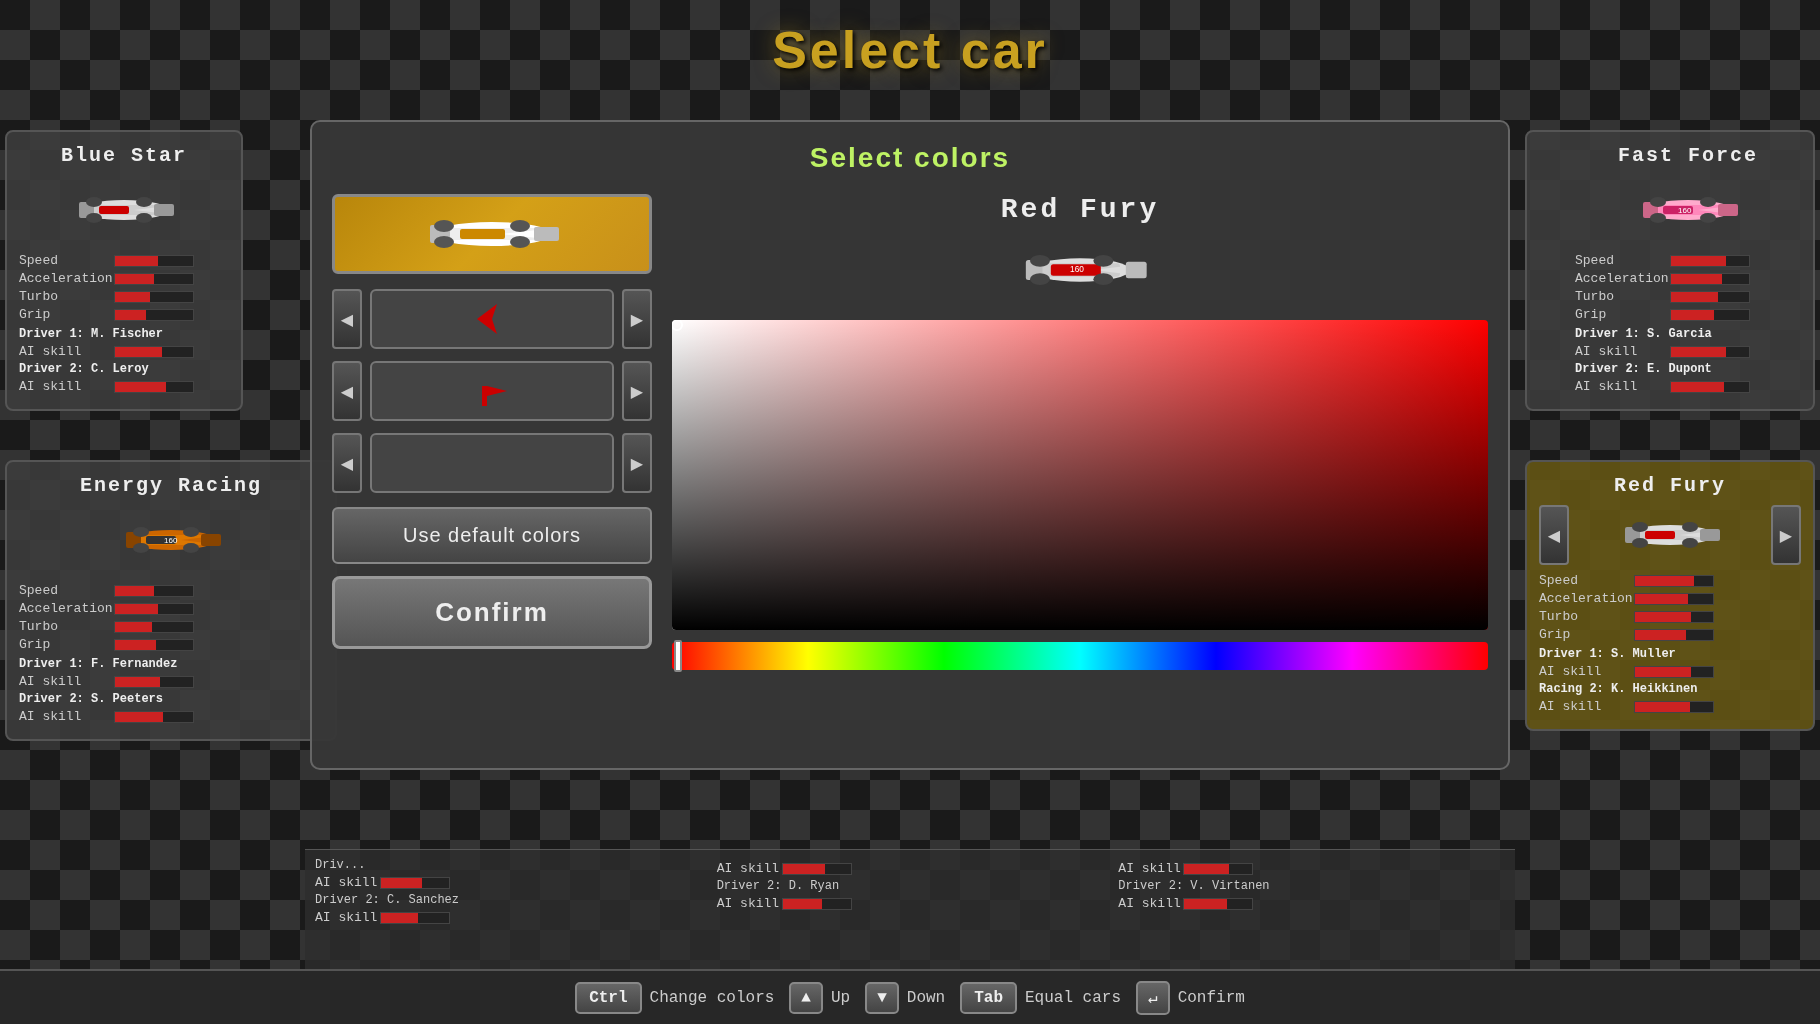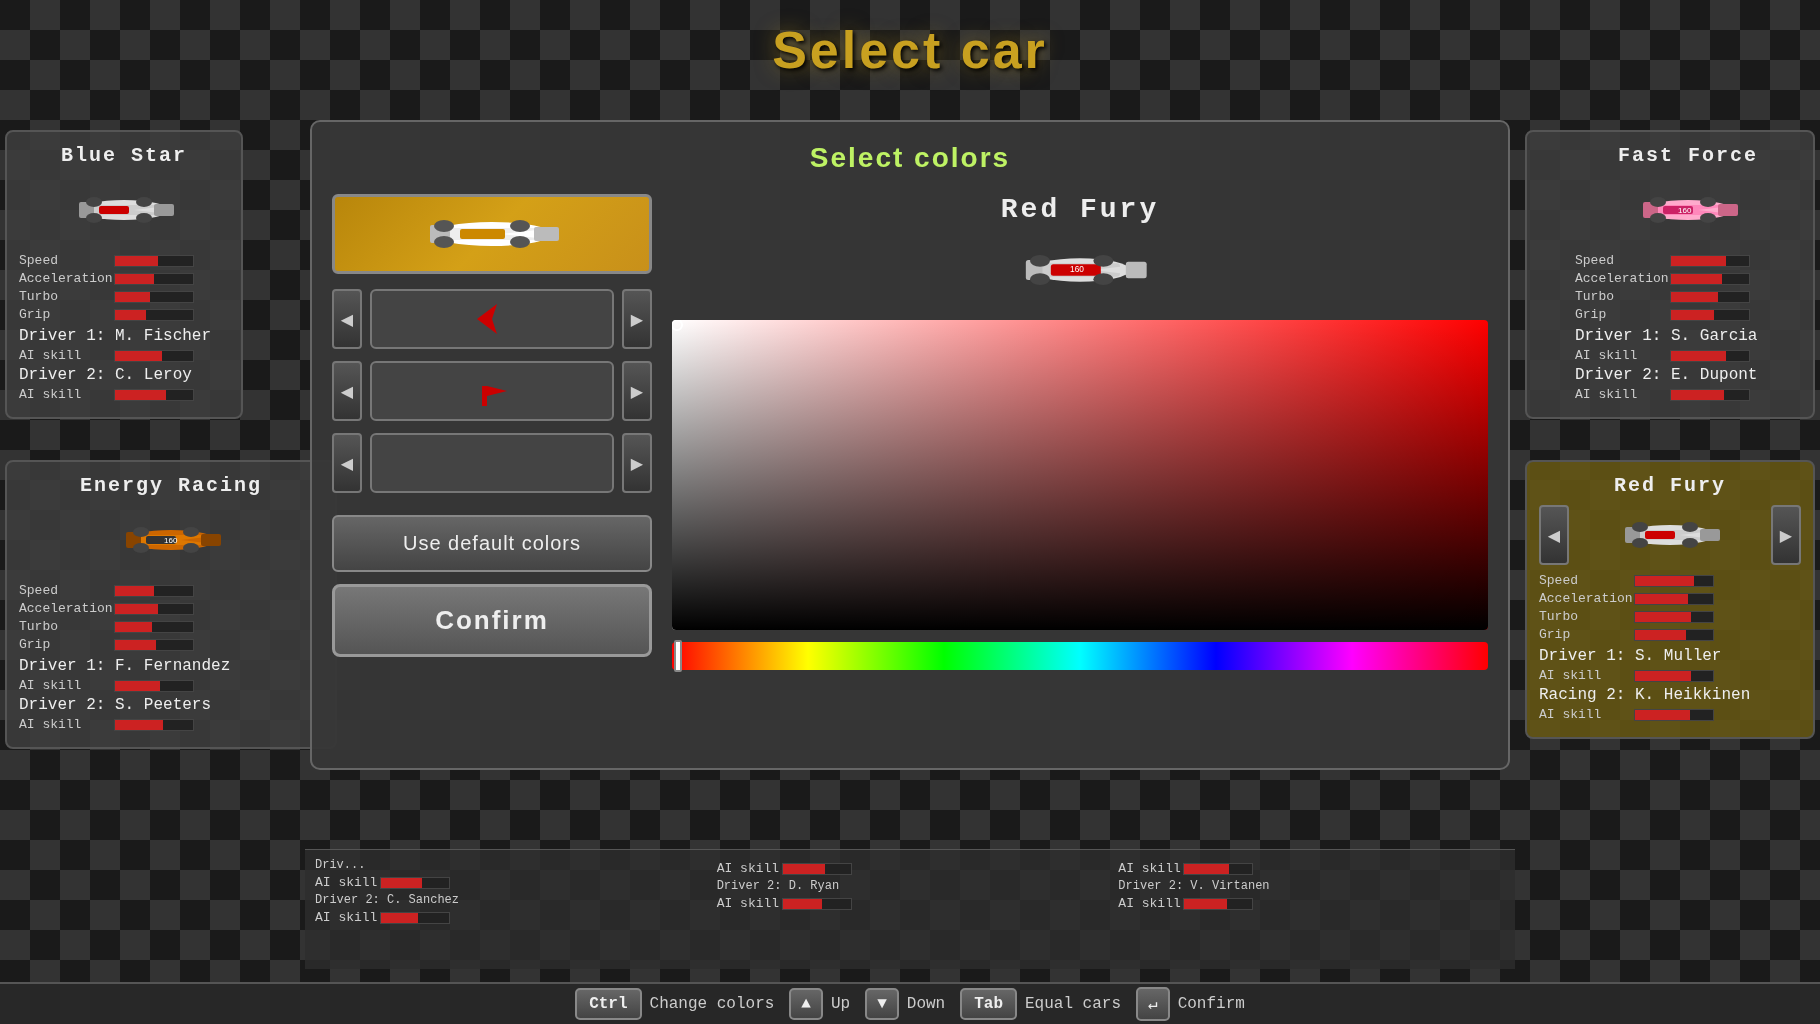--- a/index.html
+++ b/index.html
@@ -95,22 +95,23 @@
       background: #cc2222;
     }
 
     .driver-info {
       font-size: 12px;
       color: #ccc;
       margin-top: 5px;
     }
 
     .driver-name {
-      font-size: 16px;
+      font-size: 12px;
       color: #eee;
+      font-weight: bold;
     }
 
     
     .card-blue-star {
       top: 130px;
       left: 5px;
       width: 238px;
     }
 
     .card-energy-racing {
@@ -220,21 +221,21 @@
     .use-default-btn {
       width: 100%;
       padding: 15px;
       background: linear-gradient(to bottom, #666, #444);
       border: 2px solid #888;
       border-radius: 6px;
       color: #eee;
       font-size: 20px;
       font-family: 'Arial', sans-serif;
       cursor: pointer;
-      margin-top: 10px;
+      margin-top: 2px;
       margin-bottom: 12px;
       letter-spacing: 1px;
     }
 
     .confirm-btn {
       width: 100%;
       padding: 18px;
       background: linear-gradient(to bottom, #777, #555);
       border: 3px solid #999;
       border-radius: 8px;
@@ -338,21 +339,21 @@
       border: 2px solid #888;
       border-radius: 2px;
     }
 
     
     .bottom-toolbar {
       position: absolute;
       bottom: 0;
       left: 0;
       right: 0;
-      height: 42px;
+      height: 55px;
       background: rgba(40,40,40,0.95);
       border-top: 2px solid #555;
       display: flex;
       align-items: center;
       justify-content: center;
       gap: 15px;
     }
 
     .toolbar-item {
       display: flex;

